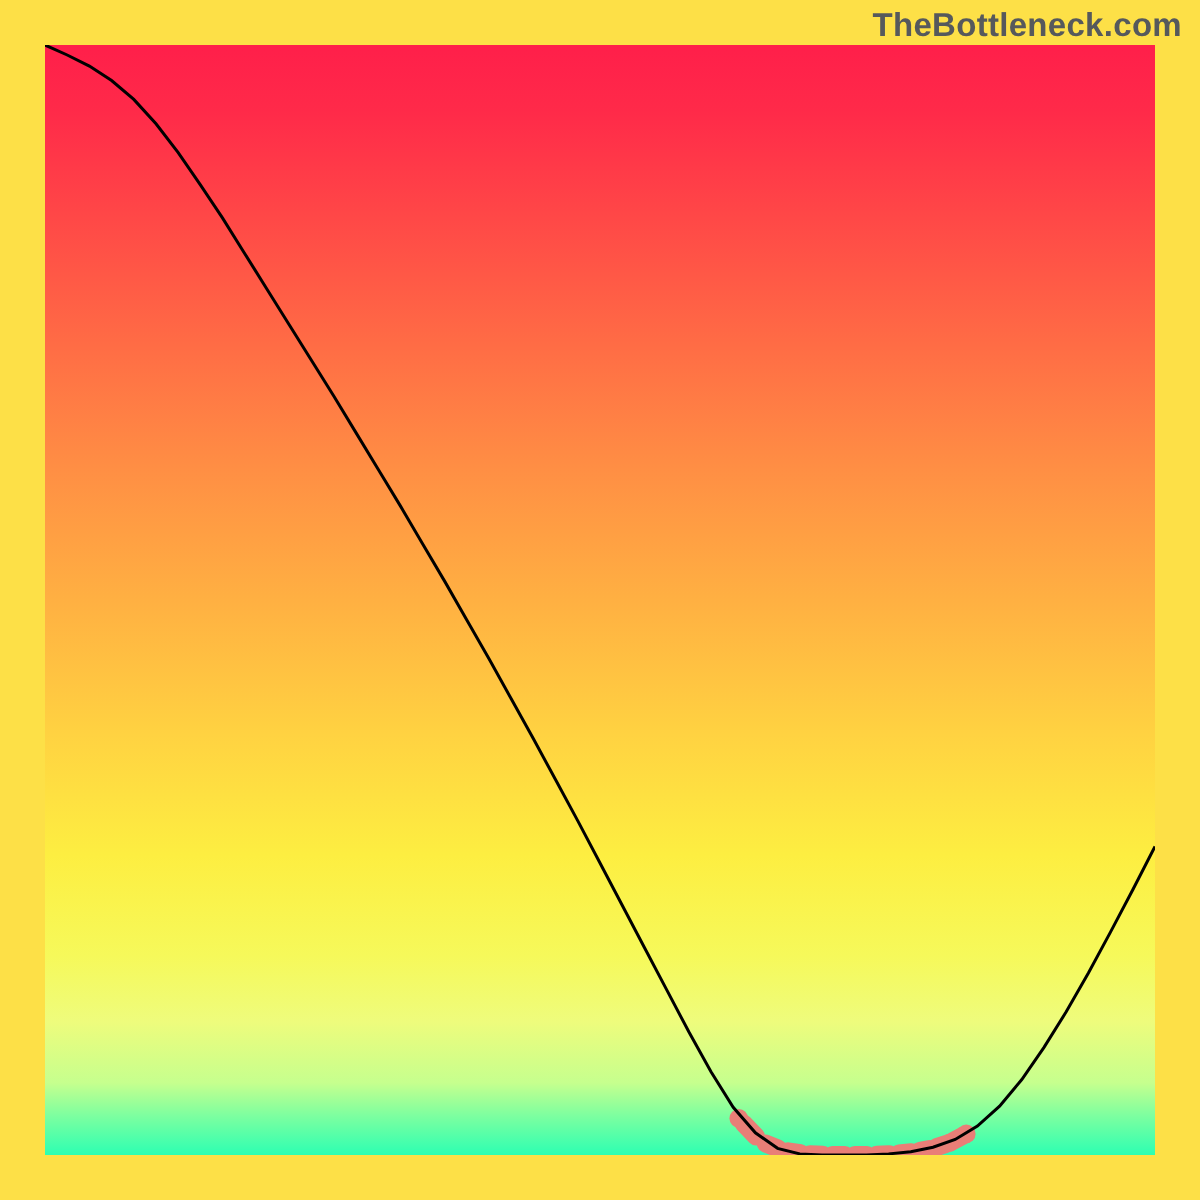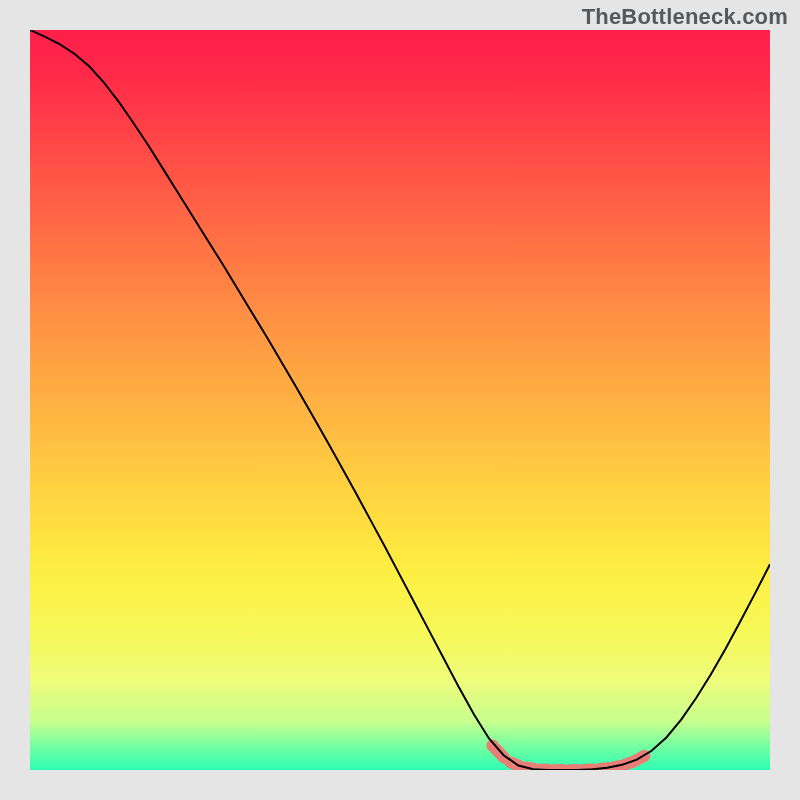--- a/index.html
+++ b/index.html
@@ -7,21 +7,21 @@
     padding: 0;
     width: 800px;
     height: 800px;
     background: #000000;
     overflow: hidden;
   }
   .container {
     position: relative;
     width: 800px;
     height: 800px;
-    background: #e5e5e5;
+    background: #fde047;
   }
   .watermark {
     position: absolute;
     top: 4px;
     right: 12px;
     font-family: Arial, Helvetica, sans-serif;
     font-size: 22px;
     font-weight: 600;
     color: #56595c;
     letter-spacing: 0.2px;

